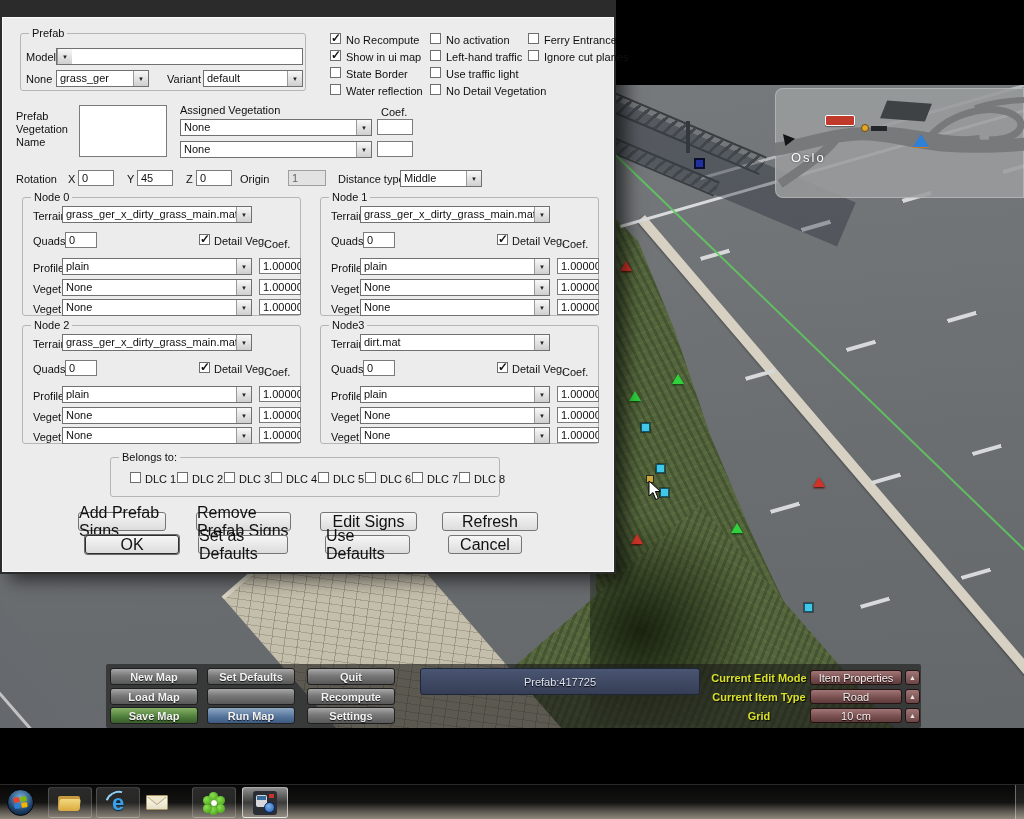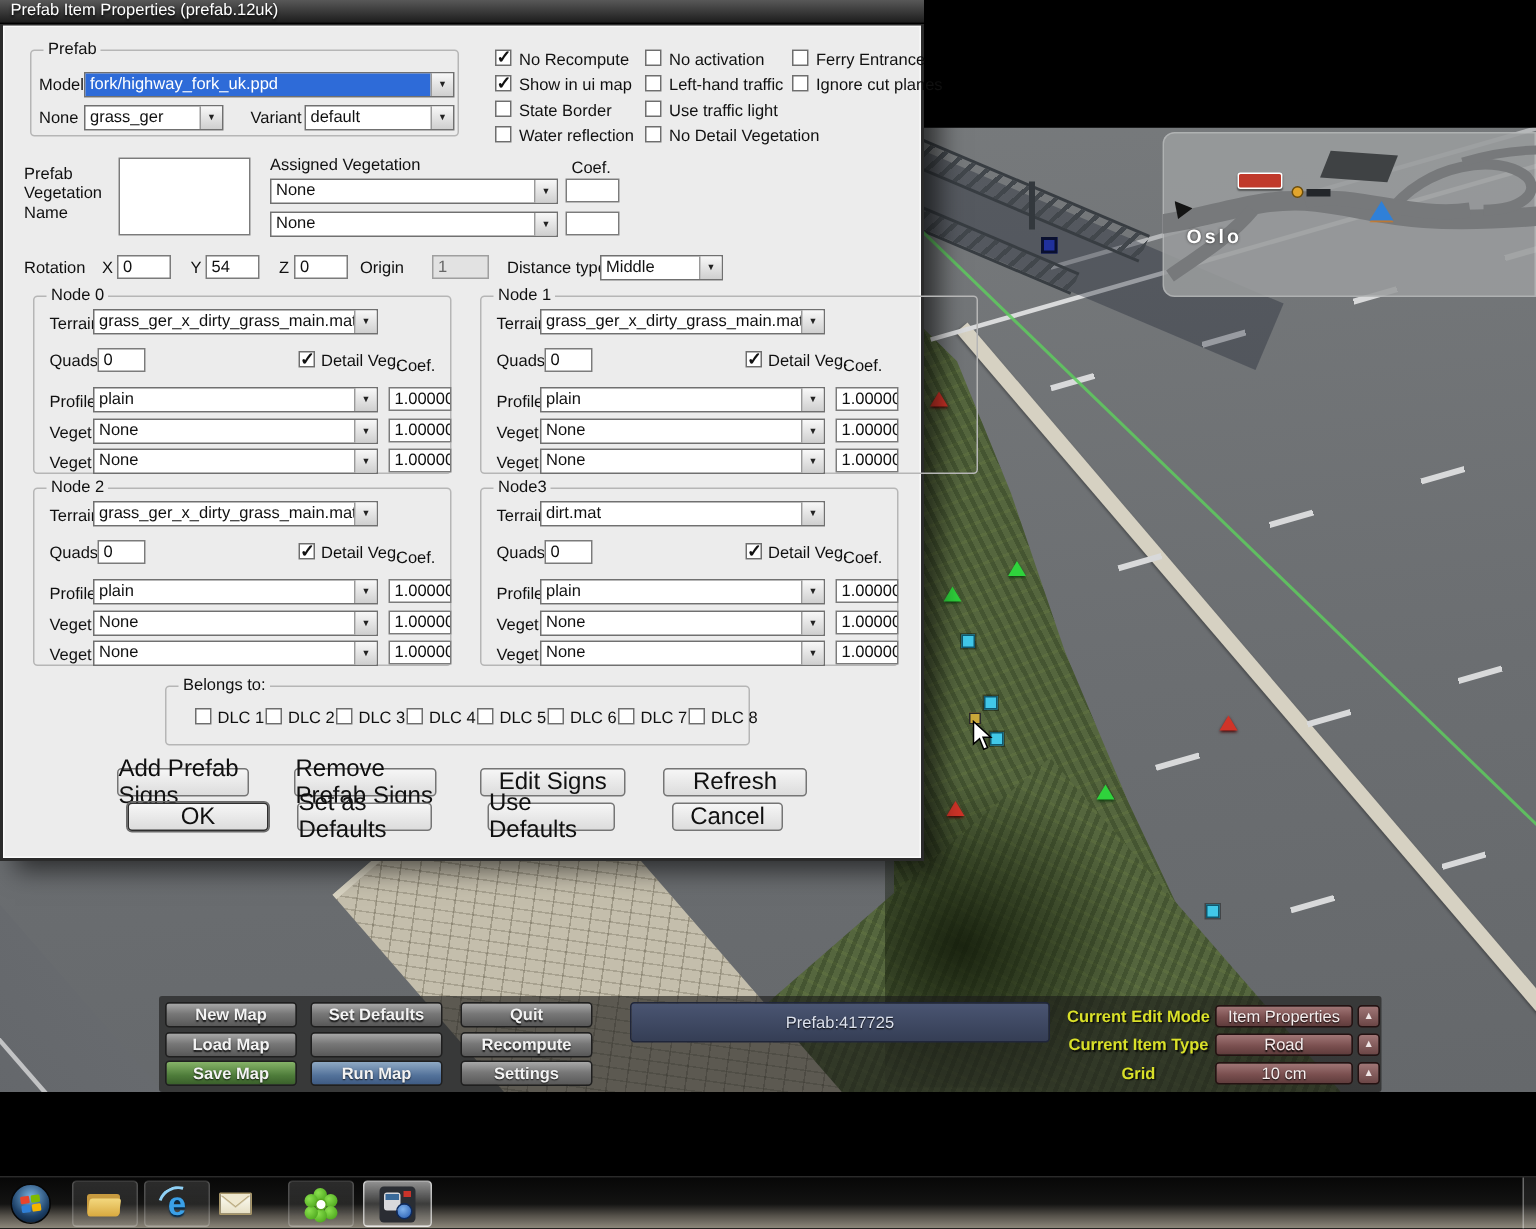--- a/index.html
+++ b/index.html
@@ -10,21 +10,21 @@
 
   
   #viewport{position:absolute;left:0;top:85px;width:1024px;height:643px;background:linear-gradient(175deg,#787b7d,#6b6e71 60%,#65686b);overflow:hidden}
   .band{position:absolute;transform-origin:top left}
   .grass{background:#55663e;background-image:repeating-linear-gradient(63deg,rgba(26,40,16,.28) 0 3px,rgba(0,0,0,0) 3px 7px),repeating-linear-gradient(-21deg,rgba(120,140,70,.18) 0 2px,rgba(0,0,0,0) 2px 9px)}
   .pavers{background:#c4beac;background-image:repeating-linear-gradient(49deg,rgba(92,86,68,.35) 0 1px,rgba(0,0,0,0) 1px 13px),repeating-linear-gradient(-41deg,rgba(92,86,68,.28) 0 1px,rgba(0,0,0,0) 1px 8px)}
   .dashline{height:4px;background:repeating-linear-gradient(90deg,#d8d9da 0 30px,rgba(0,0,0,0) 30px 105px)}
   .edgeline{height:3px;background:#d9dadb}
   .truss{background:repeating-linear-gradient(115deg,#42474c 0 3px,rgba(0,0,0,0) 3px 9px);border-top:2px solid #383d42;border-bottom:2px solid #383d42}
   #minimap{position:absolute;left:775px;top:3px;width:249px;height:110px;background:rgba(154,156,157,.88);border-radius:8px 0 0 8px;box-shadow:inset 0 0 0 1px rgba(255,255,255,.25);overflow:hidden}
-  #minimap .city{position:absolute;left:16px;top:62px;font-size:13px;font-weight:bold;color:#fff;letter-spacing:2px;text-shadow:0 0 2px #333}
+  #minimap .city{position:absolute;left:16px;top:62px;font-size:13px;font-weight:normal;color:#fff;letter-spacing:2px;text-shadow:0 0 2px #333}
   .mm-sign{position:absolute;left:50px;top:27px;width:30px;height:11px;background:#c0392b;border:1px solid #fff;border-radius:2px;box-shadow:0 1px 1px rgba(0,0,0,.4)}
   .mm-fuel{position:absolute;left:86px;top:36px;width:8px;height:8px;border-radius:50%;background:#e2a52c;border:1px solid #6b4d0d}
   .mm-fuel-label{position:absolute;left:96px;top:38px;width:16px;height:5px;background:#23262a}
   .mm-bld{position:absolute;left:108px;top:14px;width:46px;height:18px;background:#3f4244;transform:skewX(-18deg) rotate(4deg)}
   .mm-tri{position:absolute;left:138px;top:46px;width:0;height:0;border-left:8px solid rgba(0,0,0,0);border-right:8px solid rgba(0,0,0,0);border-bottom:13px solid #2f80d8;filter:drop-shadow(0 1px 0 #d07820)}
   .mm-arrow{position:absolute;left:8px;top:46px;width:12px;height:12px;background:#141414;clip-path:polygon(0 0,100% 40%,20% 100%)}
   .marker{position:absolute}
   .cyan-square{width:9px;height:9px;background:#41c8e8;border:1px solid #10586f;box-shadow:0 0 0 1px rgba(0,0,0,.35)}
   .navy-square{width:11px;height:11px;background:#20309c;border:2px solid #0a1030}
   .green-triangle{width:0;height:0;border-left:6px solid rgba(0,0,0,0);border-right:6px solid rgba(0,0,0,0);border-bottom:10px solid #2fd23c;filter:drop-shadow(0 1px 1px #0a3a0a)}
@@ -184,31 +184,27 @@
   <div class="modearrow" style="top:6px">▲</div>
   <div class="modelabel" style="top:25px">Current Item Type</div>
   <div class="modebtn" style="top:25px">Road</div>
   <div class="modearrow" style="top:25px">▲</div>
   <div class="modelabel" style="top:44px">Grid</div>
   <div class="modebtn" style="top:44px">10 cm</div>
   <div class="modearrow" style="top:44px">▲</div>
 </div>
 
 <div id="dialog">
-  <div id="titlebar">
-    <span>Prefab Item Properties (prefab.12uk)</span>
-  </div>
   <div id="dlgbody"></div>
 
   <div class="gbox" style="left:20px;top:33px;width:286px;height:58px">
     <span class="cap">Prefab</span>
   </div>
   <span class="lbl abs" style="left:26px;top:51px">Model</span>
   <div class="combo sel" style="left:56px;top:48px;width:247px">
-    <span class="txt">fork/highway_fork_uk.ppd</span>
     <span class="dbtn">▼</span>
   </div>
   <span class="lbl abs" style="left:26px;top:73px">None</span>
   <div class="combo" style="left:56px;top:70px;width:93px">
     <span class="txt">grass_ger</span>
     <span class="dbtn">▼</span>
   </div>
   <span class="lbl abs" style="left:167px;top:73px">Variant</span>
   <div class="combo" style="left:203px;top:70px;width:100px">
     <span class="txt">default</span>
@@ -248,21 +244,21 @@
     <span class="dbtn">▼</span>
   </div>
   <span class="lbl abs" style="left:381px;top:106px">Coef.</span>
   <div class="tbx" style="left:377px;top:119px;width:36px"></div>
   <div class="tbx" style="left:377px;top:141px;width:36px"></div>
 
   <span class="lbl abs" style="left:16px;top:173px">Rotation</span>
   <span class="lbl abs" style="left:68px;top:173px">X</span>
   <div class="tbx" style="left:78px;top:170px;width:36px">0</div>
   <span class="lbl abs" style="left:127px;top:173px">Y</span>
-  <div class="tbx" style="left:137px;top:170px;width:36px">54</div>
+  <div class="tbx" style="left:137px;top:170px;width:36px">45</div>
   <span class="lbl abs" style="left:186px;top:173px">Z</span>
   <div class="tbx" style="left:196px;top:170px;width:36px">0</div>
   <span class="lbl abs" style="left:240px;top:173px">Origin</span>
   <div class="tbx dis" style="left:288px;top:170px;width:38px">1</div>
   <span class="lbl abs" style="left:338px;top:173px">Distance type</span>
   <div class="combo" style="left:400px;top:170px;width:82px">
     <span class="txt">Middle</span>
     <span class="dbtn">▼</span>
   </div>
 
@@ -291,21 +287,21 @@
       </div>
     <div class="tbx" style="left:236px;top:81px;width:42px">1.00000</div>
     <span class="lbl abs" style="left:10px;top:105px">Veget.</span>
     <div class="combo" style="left:39px;top:101px;width:190px">
       <span class="txt">None</span>
         <span class="dbtn">▼</span>
       </div>
     <div class="tbx" style="left:236px;top:101px;width:42px">1.00000</div>
   </div>
 
-  <div class="gbox" style="left:320px;top:197px;width:332px;height:119px">
+  <div class="gbox" style="left:320px;top:197px;width:279px;height:119px">
     <span class="cap">Node 1</span>
     <span class="lbl abs" style="left:10px;top:12px">Terrain</span>
     <div class="combo" style="left:39px;top:8px;width:190px">
       <span class="txt">grass_ger_x_dirty_grass_main.mat</span>
         <span class="dbtn">▼</span>
       </div>
     <span class="lbl abs" style="left:10px;top:37px">Quads</span>
     <div class="tbx" style="left:42px;top:34px;width:32px">0</div>
     <div class="cb on" style="left:176px;top:36px"></div>
     <span class="lbl abs" style="left:191px;top:37px">Detail Veg.</span>

